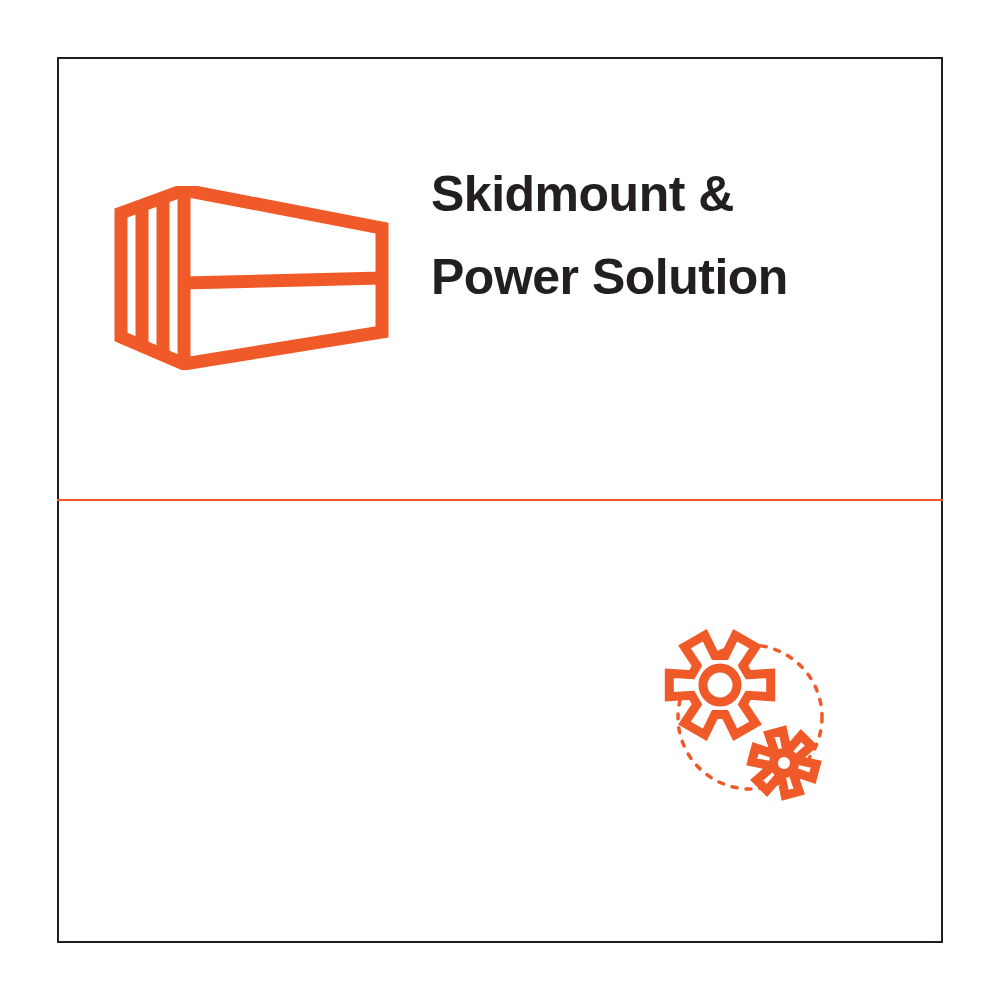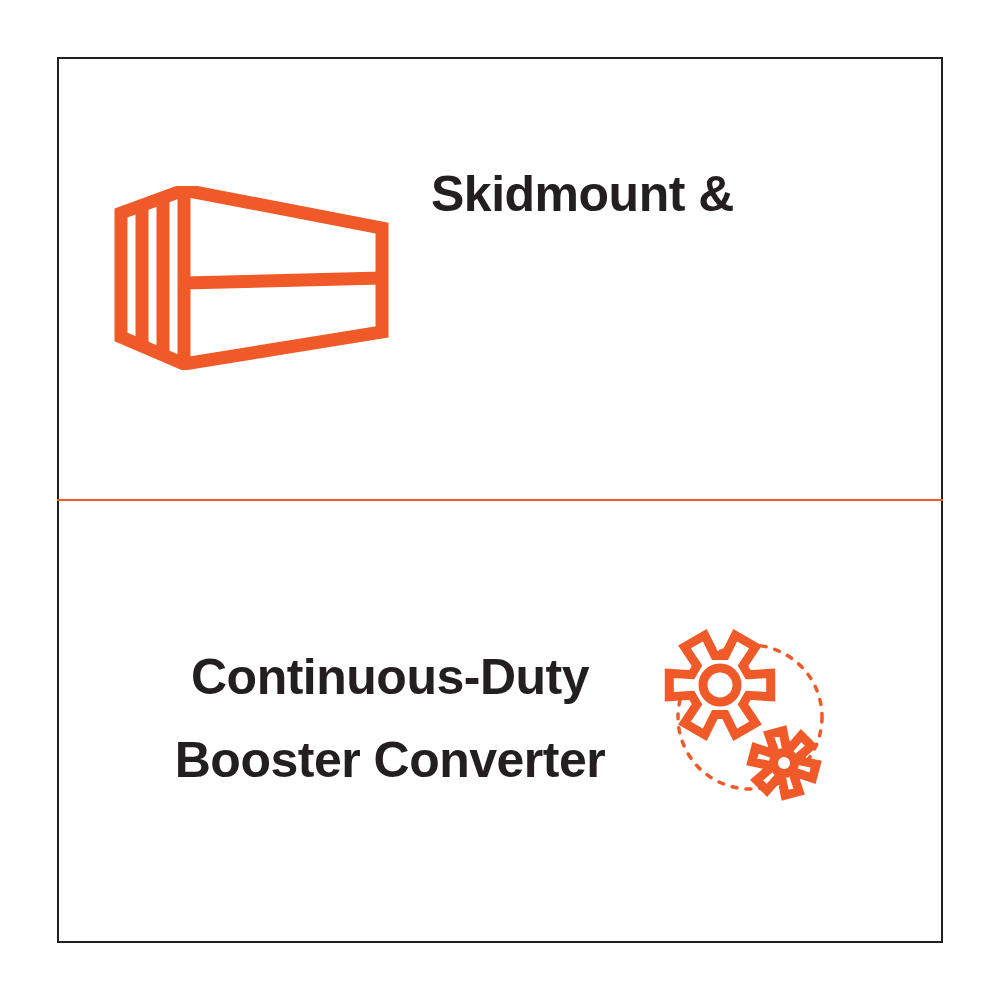--- a/index.html
+++ b/index.html
@@ -89,28 +89,25 @@
   <svg class="container-icon" width="276" height="184" viewBox="0 0 276 184" xmlns="http://www.w3.org/2000/svg">
     <path d="M7 27 L70 4 L268 42 L268 146 L70 178 L7 151 Z"></path>
     <line x1="70" y1="4" x2="70" y2="178"></line>
     <line x1="28" y1="19" x2="28" y2="160"></line>
     <line x1="49" y1="12" x2="49" y2="169"></line>
     <line x1="70" y1="97" x2="268" y2="92"></line>
   </svg>
 
   <div class="headline top-headline">
     <div>Skidmount &amp;</div>
+    <div>Power Solution</div>
   </div>
 
   <div class="divider"></div>
 
-  <div class="headline bottom-headline">
-    <div>Continuous-Duty</div>
-    <div>Booster Converter</div>
-  </div>
 
   <svg class="gears-icon" width="186" height="196" viewBox="0 0 186 196" xmlns="http://www.w3.org/2000/svg">
     <defs>
       <g id="gear" class="gear-shape">
         <path fill="#ffffff" d="M 28.2 -10.3 L 50.7 -11.7 L 50.7 11.7 L 28.2 10.3
                  L 23 19.3 L 35.5 38.1 L 15.2 49.8 L 5.2 29.6
                  L -5.2 29.6 L -15.2 49.8 L -35.5 38.1 L -23 19.3
                  L -28.2 10.3 L -50.7 11.7 L -50.7 -11.7 L -28.2 -10.3
                  L -23 -19.3 L -35.5 -38.1 L -15.2 -49.8 L -5.2 -29.6
                  L 5.2 -29.6 L 15.2 -49.8 L 35.5 -38.1 L 23 -19.3 Z"></path>

